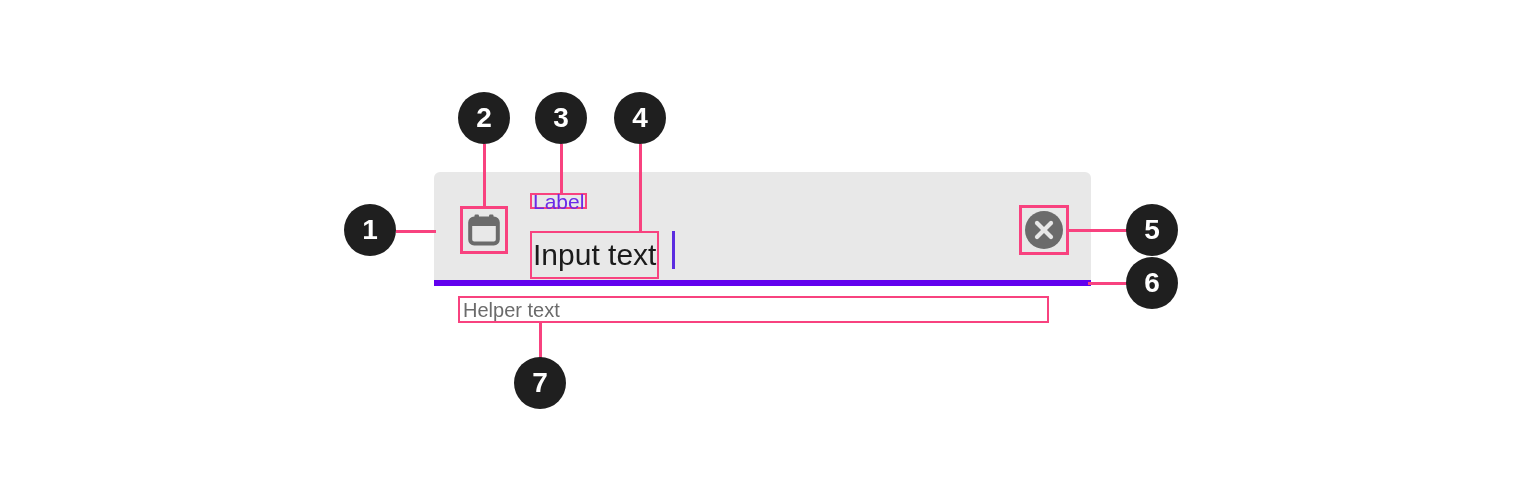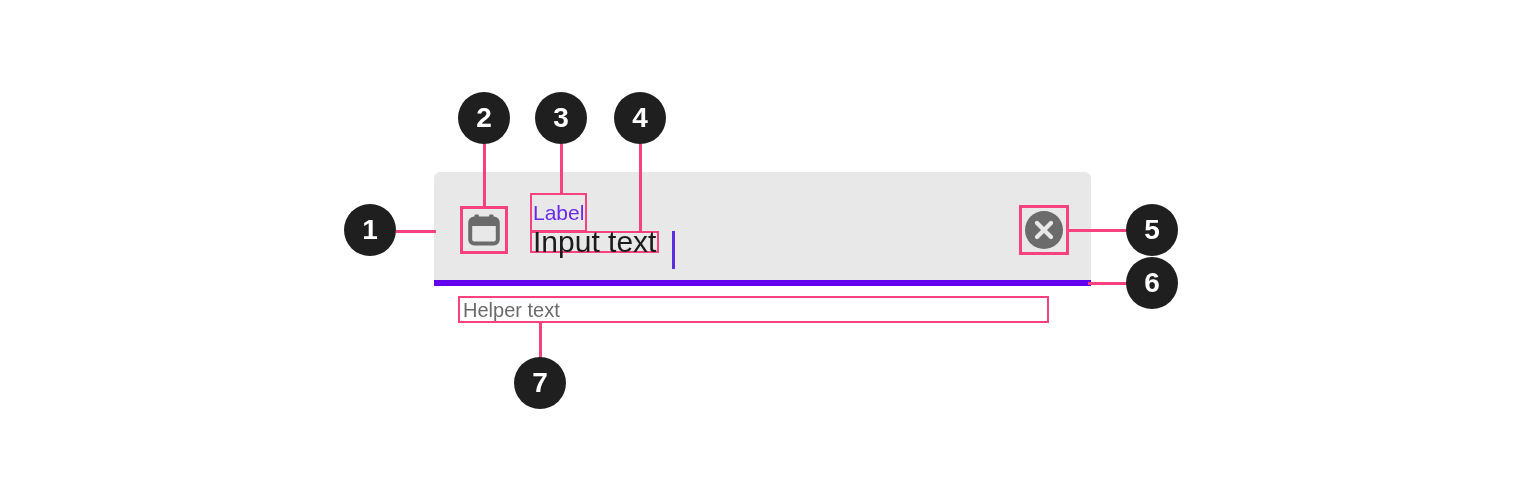--- a/index.html
+++ b/index.html
@@ -58,40 +58,40 @@
     top: 4px;
     width: 34px;
     height: 34px;
   }
 
   
   .label-box {
     position: absolute;
     left: 530px;
     top: 193px;
-    height: 39px;
+    height: 16px;
     box-sizing: border-box;
     border: 2px solid #f8427f;
     padding: 0 1px;
     display: flex;
     align-items: center;
   }
   .label-text {
     font-size: 21px;
     line-height: 21px;
     color: #6a2ae8;
     white-space: nowrap;
   }
 
   
   .input-box {
     position: absolute;
     left: 530px;
     top: 231px;
-    height: 22px;
+    height: 48px;
     box-sizing: border-box;
     border: 2px solid #f8427f;
     padding: 0 1px;
     display: flex;
     align-items: center;
   }
   .input-text {
     font-size: 30px;
     line-height: 30px;
     color: #1b1b1b;

